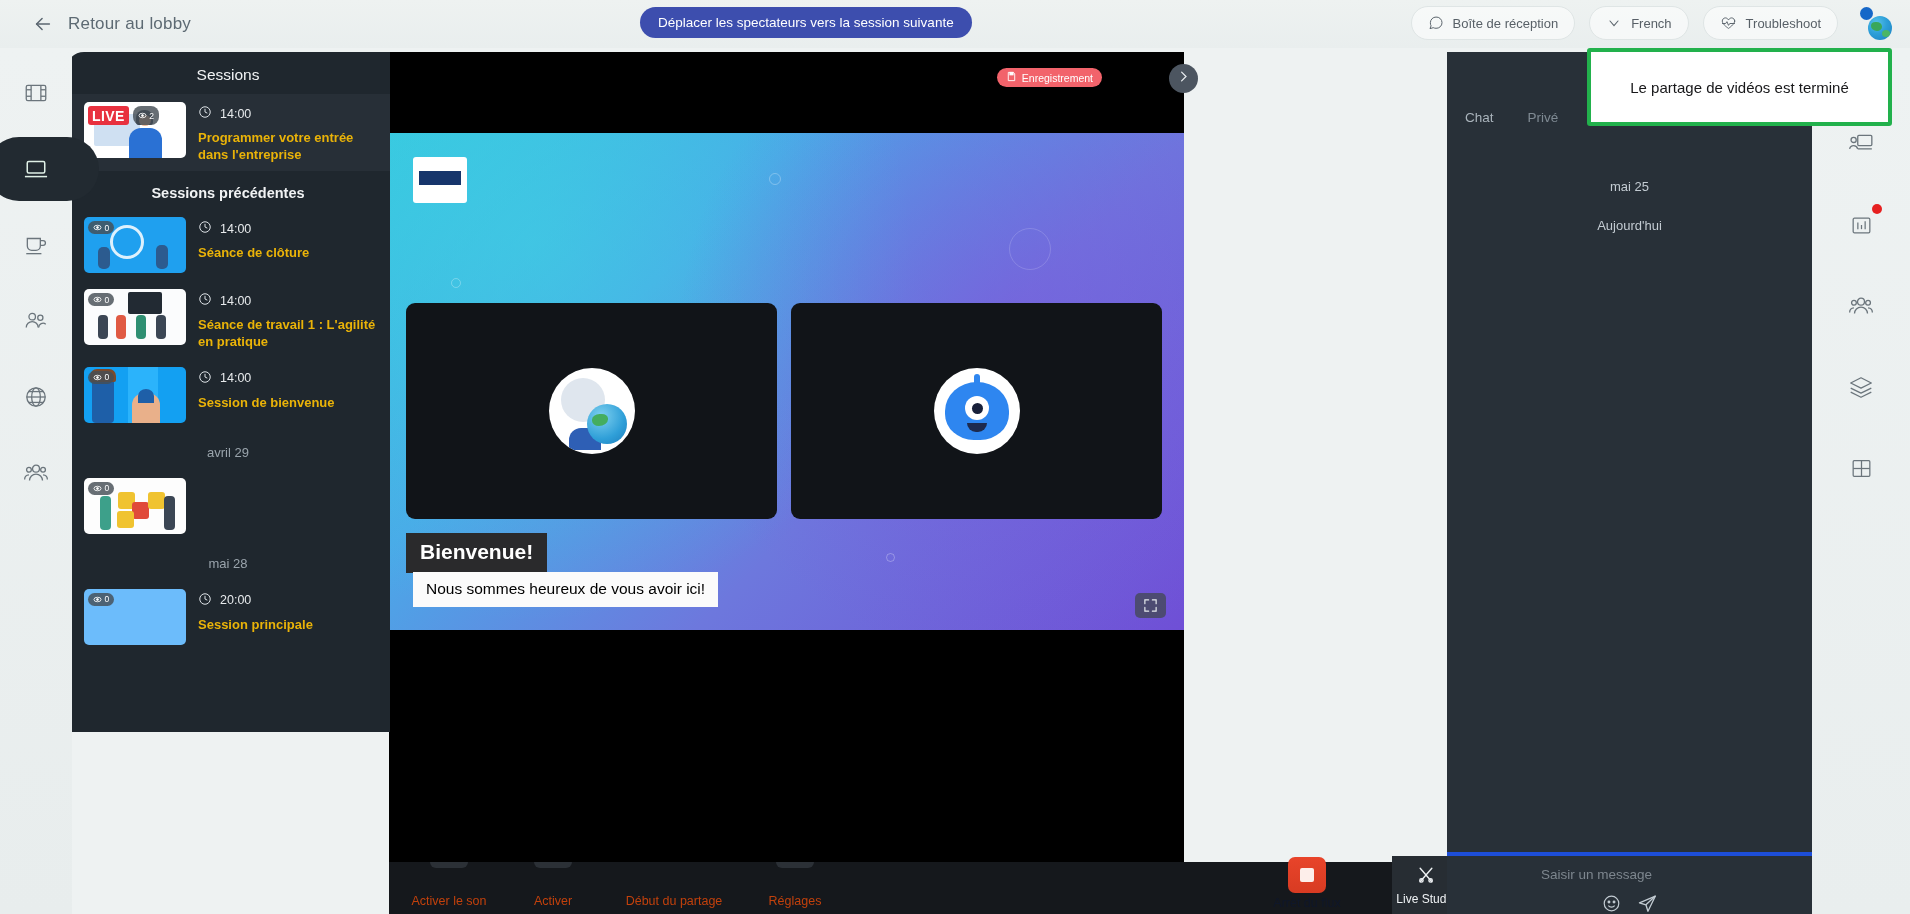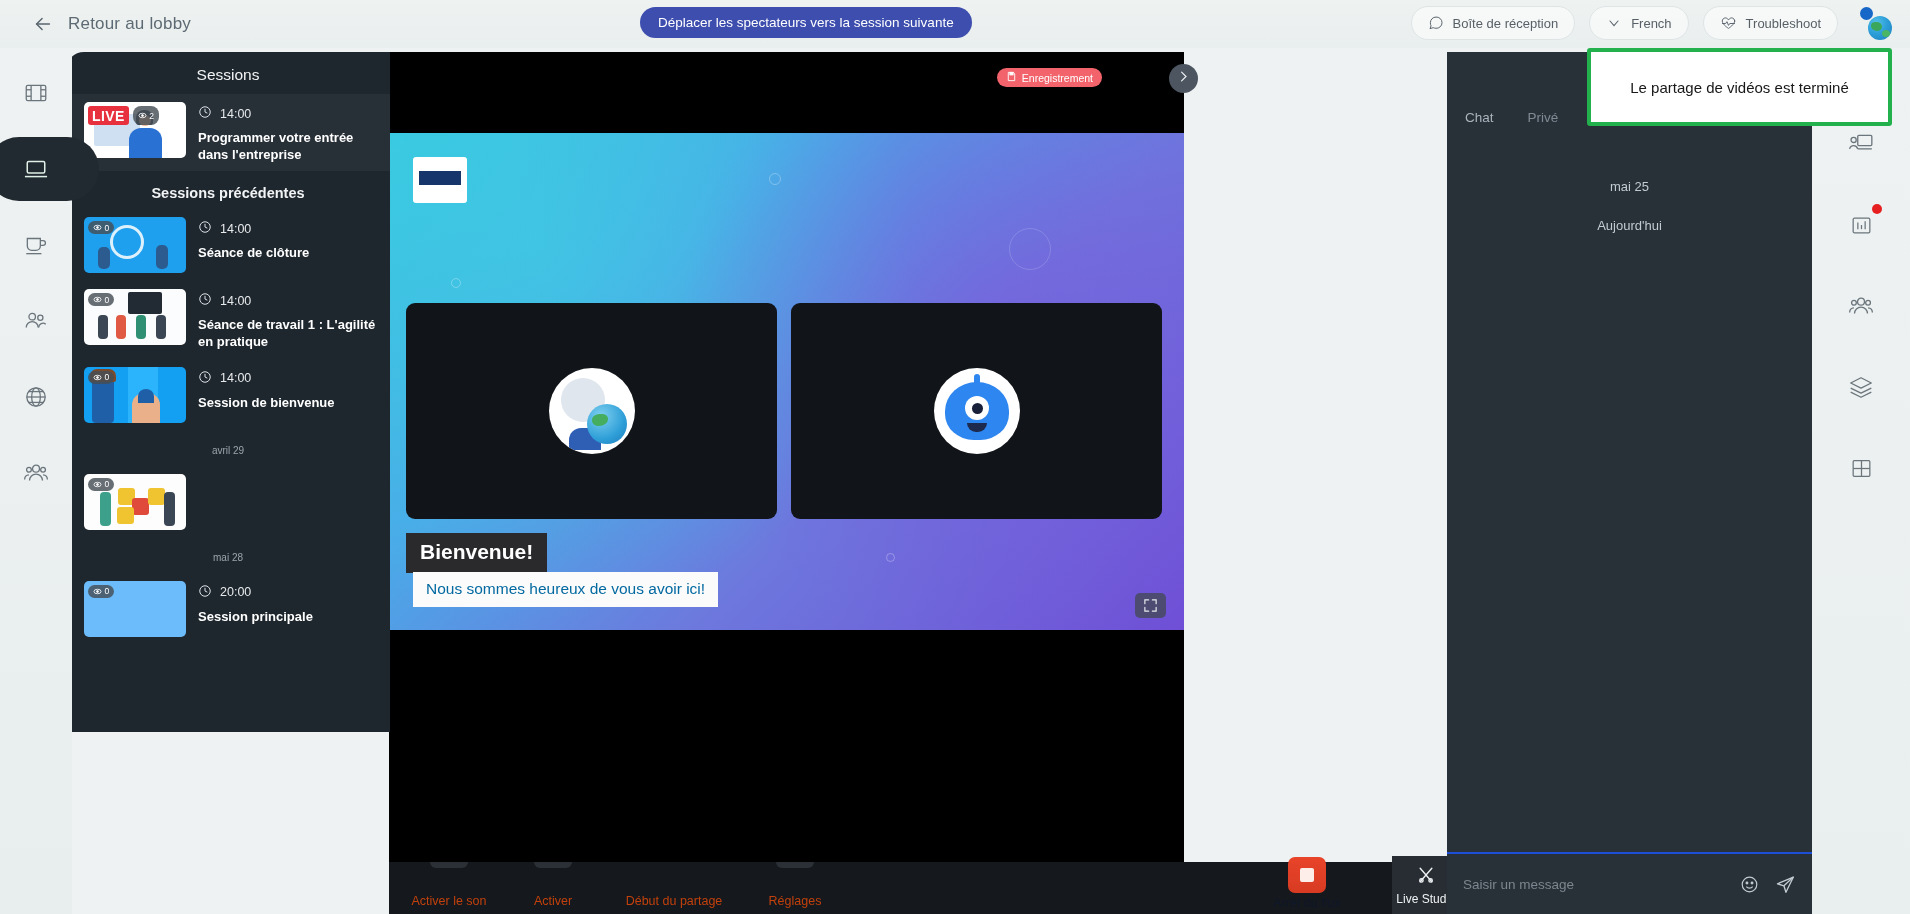--- a/index.html
+++ b/index.html
@@ -59,31 +59,31 @@
   .rail-icon.active { color: #eaf3ef; }
 
   
   .sessions-panel {
     position: absolute; left: 66px; top: 52px; width: 324px; height: 680px;
     background: #1f272e; border-radius: 18px 0 0 0;
     overflow: hidden; z-index: 15;
   }
   .sessions-title { text-align: center; color: #f1f3f4; font-size: 15.5px; padding-top: 14px; font-weight: 400;}
   .sessions-sub { text-align: center; color: #f1f3f4; font-size: 14.5px; font-weight: bold; margin-top: 14px; }
-  .sessions-date { text-align: center; color: #9aa4ac; font-size: 10px; margin: 14px 0 10px; }
+  .sessions-date { text-align: center; color: #9aa4ac; font-size: 13px; margin: 14px 0 10px; }
 
   .session-row { display: flex; gap: 12px; padding: 8px 10px 8px 18px; cursor: pointer; align-items: flex-start;}
   .session-row.selected { background: #272f37; }
   .thumb { width: 102px; height: 56px; border-radius: 5px; position: relative; overflow: hidden; flex: 0 0 auto; }
   .thumb .badges { position: absolute; left: 4px; top: 4px; display:flex; gap:4px; z-index:3;}
   .badge-live { background:#e8313f; color:#fff; font-size:14px; font-weight:bold; border-radius:3px; padding:1.5px 4px; letter-spacing:.4px;}
   .badge-eye { background: rgba(70,78,86,.82); color:#fff; font-size:8.5px; border-radius:8px; padding:1.5px 5px; display:flex; align-items:center; gap:2.5px;}
   .session-meta { flex: 1 1 auto; padding-top: 3px; }
   .session-time { display: flex; align-items: center; gap: 8px; color: #e7eaec; font-size: 12.5px; margin-bottom: 7px; }
-  .session-name { color: #ffffff; font-size: 13px; line-height: 1.32; font-weight: bold; }
+  .session-name { color: #eab308; font-size: 13px; line-height: 1.32; font-weight: bold; }
 
   
   .art-a { background:#fff; }
   .art-a .p-screen { position:absolute; left:10px; top:12px; width:46px; height:32px; background:#cfe0f2; border-radius:2px;}
   .art-a .p-head { position:absolute; left:52px; top:8px; width:17px; height:15px; background:#2f3a4a; border-radius:8px 8px 3px 3px;}
   .art-a .p-face { position:absolute; left:55px; top:13px; width:12px; height:11px; background:#f0b893; border-radius:50%;}
   .art-a .p-body { position:absolute; left:45px; top:26px; width:33px; height:30px; background:#2a71d4; border-radius:12px 12px 0 0;}
   .art-b { background:#1fa0ef; }
   .art-b .b1 { position:absolute; left:26px; top:8px; width:34px; height:34px; border:3px solid rgba(255,255,255,.85); border-radius:50%;}
   .art-b .b2 { position:absolute; left:14px; top:30px; width:12px; height:22px; background:#2c5b8f; border-radius:5px;}
@@ -152,21 +152,21 @@
   .av-monster .mouth { position:absolute; left:33px; top:55px; width:20px; height:9px; border-radius:0 0 10px 10px; background:#1d2a4e;}
   .av-monster .horn { position:absolute; left:40px; top:6px; width:6px; height:12px; background:#2e86f0; border-radius:3px;}
 
   .lower-third-title {
     position: absolute; left: 17px; top: 400px;
     background: #2a2a2c; color: #fff; font-size: 21px; font-weight: bold;
     padding: 7px 14px 9px;
   }
   .lower-third-sub {
     position: absolute; left: 24px; top: 439px;
-    background: #fbfbfb; color: #0369a1; font-size: 15.5px;
+    background: #fbfbfb; color: #000000; font-size: 15.5px;
     padding: 8px 13px 9px;
   }
   .fullscreen-btn {
     position: absolute; right: 18px; bottom: 12px; width: 31px; height: 25px;
     background: rgba(66,72,80,.75); border-radius: 5px; color: #e7ebee;
     display: flex; align-items: center; justify-content: center; cursor: pointer;
   }
 
   
   .stage-toolbar {
@@ -200,21 +200,21 @@
     position: absolute; left: 1447px; top: 52px; width: 365px; height: 862px;
     background: #283038; z-index: 12;
   }
   .chat-tabs { display: flex; gap: 34px; padding: 58px 0 0 18px; }
   .chat-tab { font-size: 13.5px; color: #7f8a93; cursor: pointer; padding-bottom: 4px; }
   .chat-tab.active { color: #aab4bc; }
   .chat-daysep { text-align: center; color: #c3cbd2; font-size: 13px; margin-top: 50px; }
   .chat-daysep.second { margin-top: 24px; }
   .chat-input-wrap {
     position: absolute; left: 0; bottom: 0; width: 365px; height: 62px;
-    border-top: 2px solid #1d4ed8; display: flex; align-items: center; padding: 0 16px;
+    border-top: 4px solid #1d4ed8; display: flex; align-items: center; padding: 0 16px; flex-direction: column;
   }
   .chat-input { flex: 1 1 auto; background: transparent; border: none; outline: none;
     color: #c9d1d7; font-size: 13.5px; font-family: inherit; }
   .chat-input::placeholder { color: #7d868e; }
   .chat-icons { display: flex; gap: 16px; color: #c3ccd3; align-items:center;}
   .chat-icons span { cursor: pointer; display:flex; }
 
   
   .right-rail {
     position: absolute; right: 0; top: 48px; width: 98px; height: 866px;

